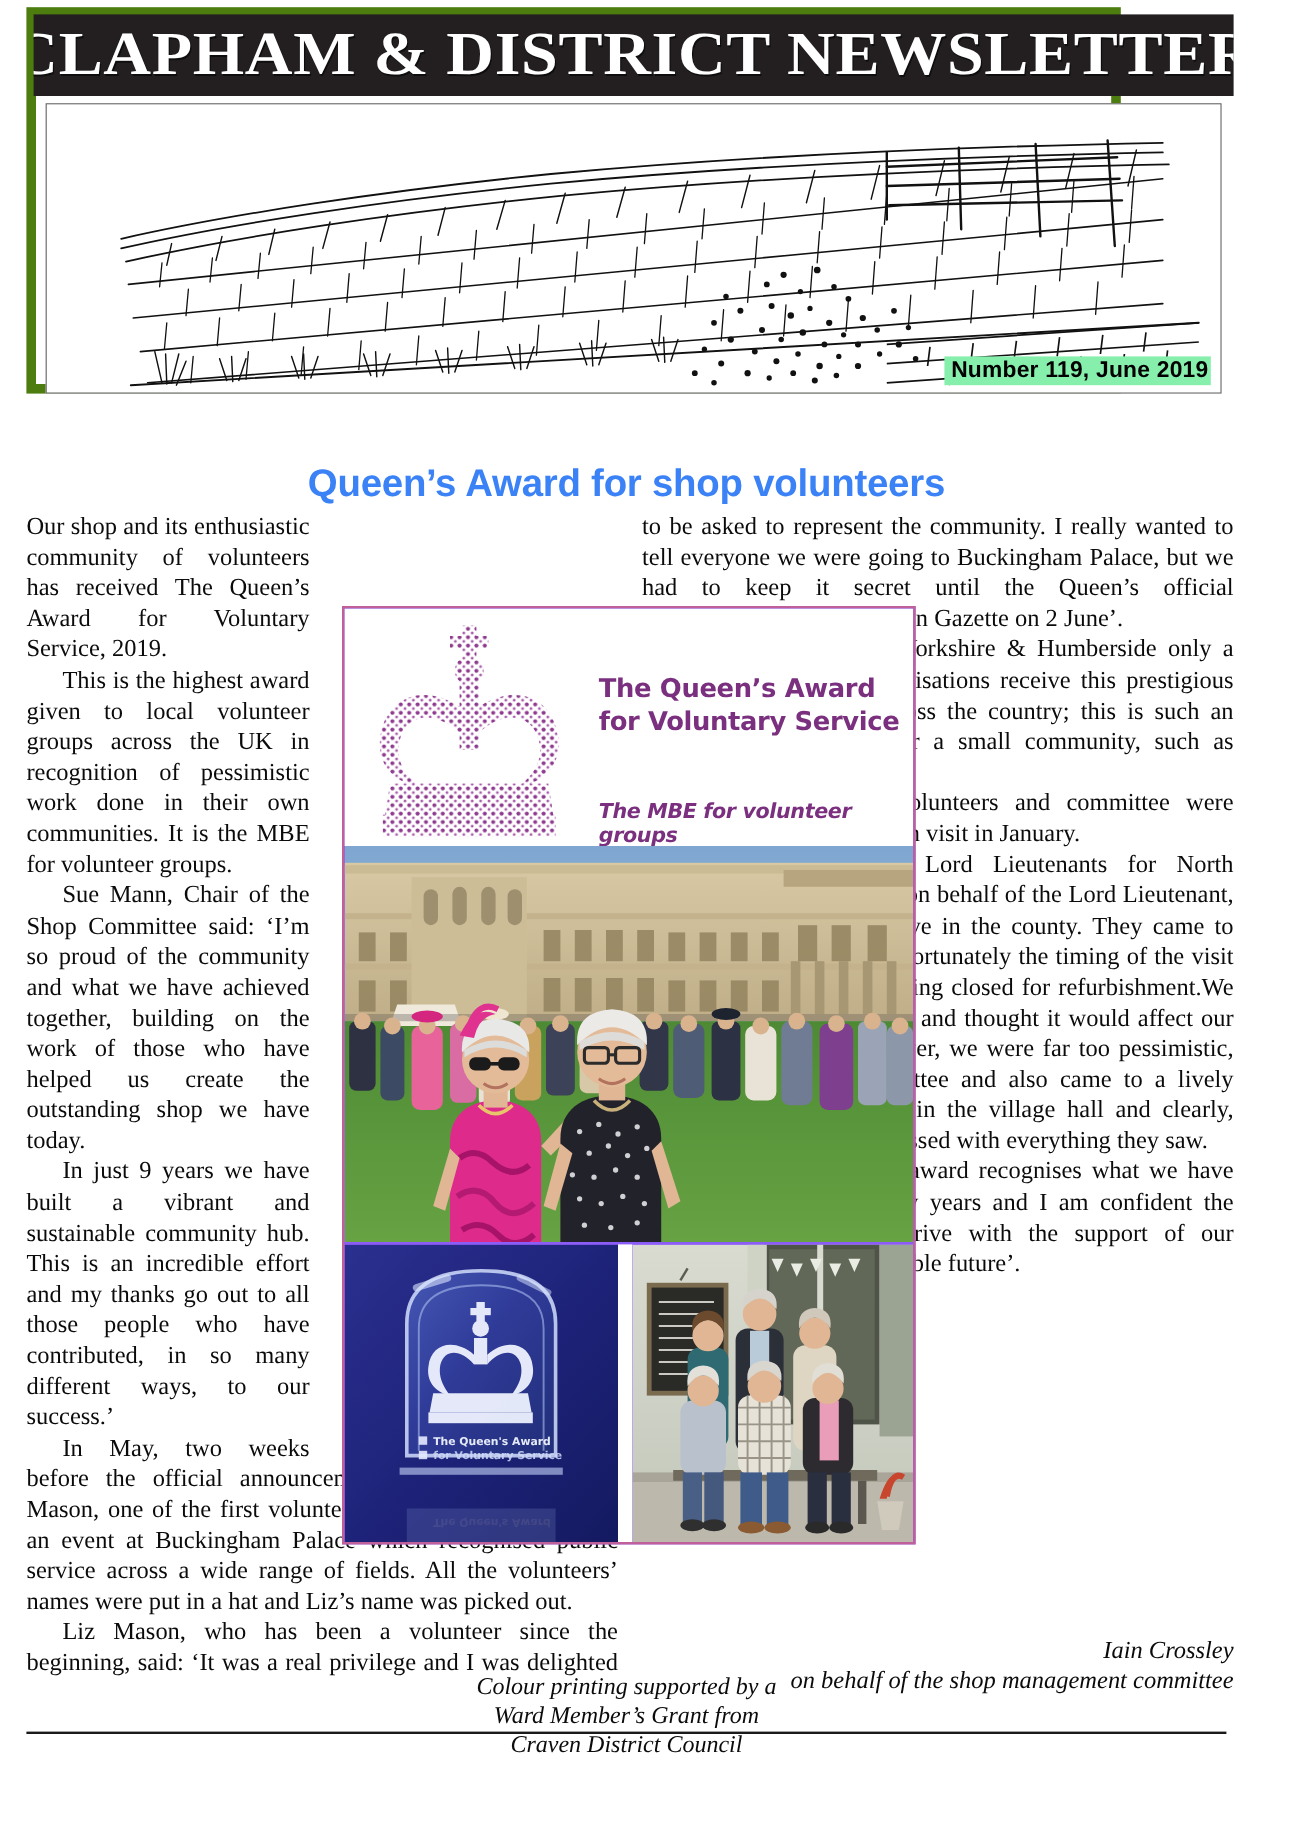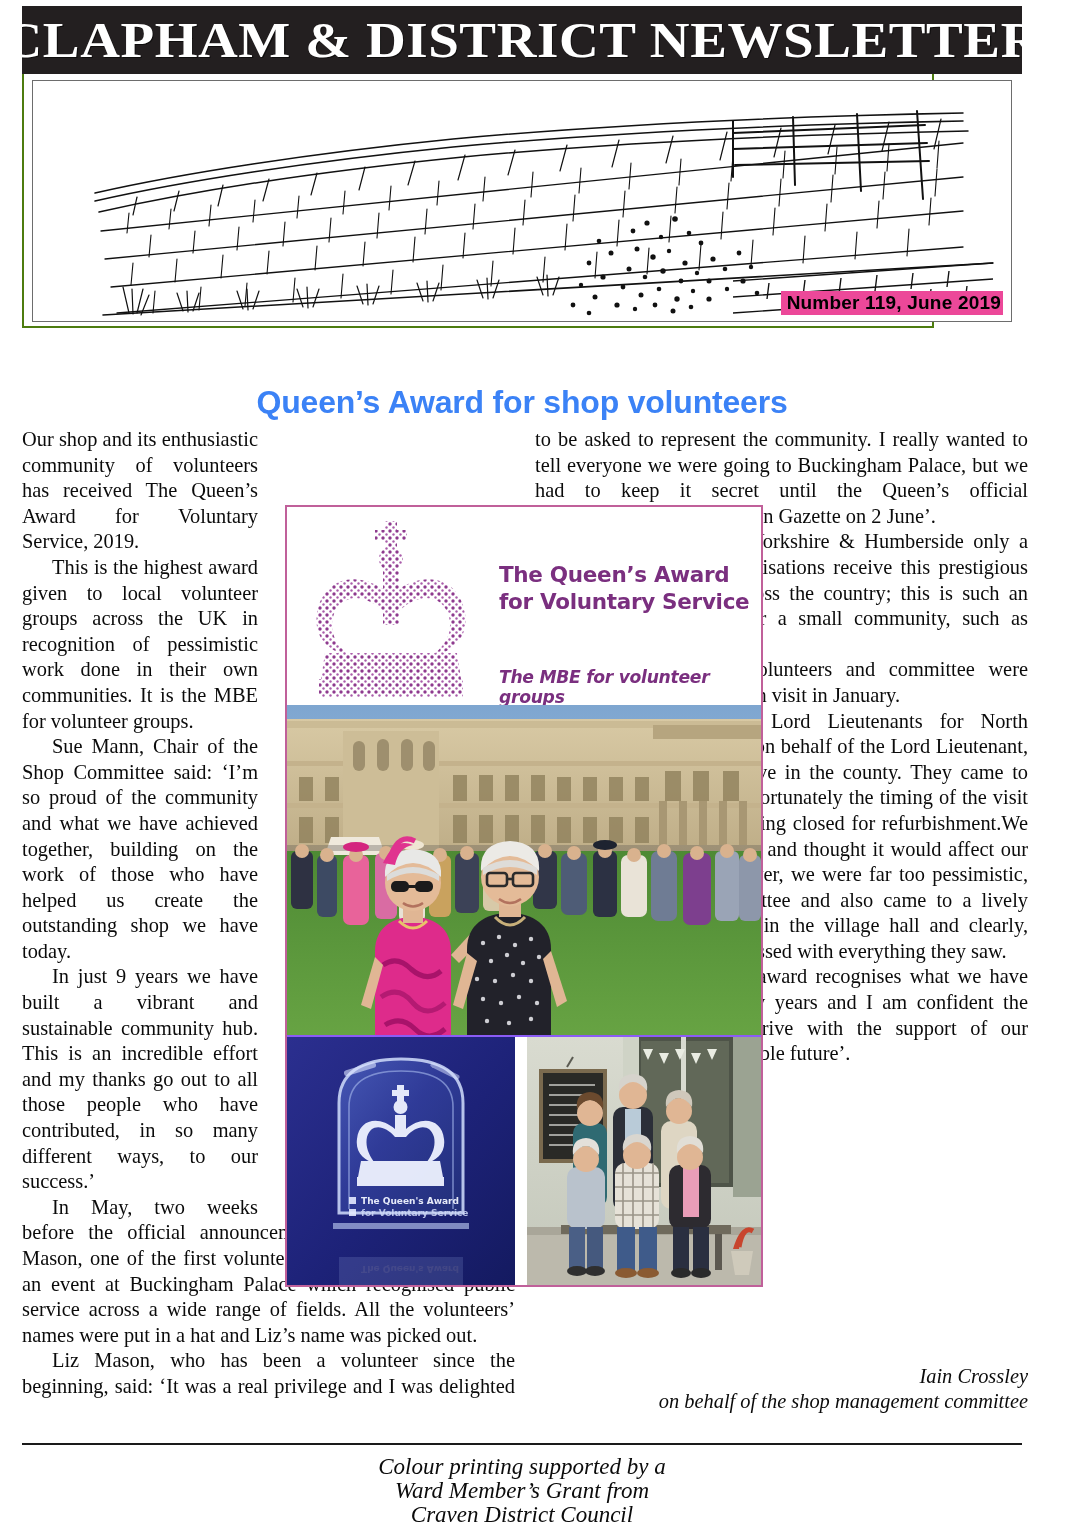--- a/index.html
+++ b/index.html
@@ -23,21 +23,21 @@
     box-sizing: border-box;
   }
 
   
   .masthead {
     position: absolute;
     left: 22px;
     top: 6px;
     width: 912px;
     height: 322px;
-    border: 2px solid #4d7c0f;
+    border: 8px solid #4d7c0f;
     box-sizing: border-box;
     background: #ffffff;
   }
   .masthead-bar {
     position: absolute;
     left: -2px;
     top: -2px;
     width: 1000px;
     height: 68px;
     background: #231f20;
@@ -77,21 +77,21 @@
   }
   .issue-line {
     position: absolute;
     right: 8px;
     bottom: 6px;
     font-family: "Liberation Sans", "DejaVu Sans", sans-serif;
     font-size: 19px;
     font-weight: 700;
     color: #000000;
     letter-spacing: 0.2px;
-    background: #ec4899;
+    background: #86efac;
     padding: 1px 2px 1px 6px;
   }
 
   
   .headline {
     position: absolute;
     left: 22px;
     top: 363px;
     width: 1000px;
     text-align: center;
@@ -241,24 +241,24 @@
     position: absolute;
     left: 22px;
     top: 1443px;
     width: 1000px;
     height: 0;
     border-top: 2px solid #1a1a1a;
   }
   .footer {
     position: absolute;
     left: 22px;
-    top: 1455px;
+    top: 1394px;
     width: 1000px;
     text-align: center;
-    font-size: 23px;
+    font-size: 20px;
     line-height: 24px;
     font-style: italic;
   }
 </style>
 </head>
 <body>
 
 <div class="page">
 
   <div class="masthead">

